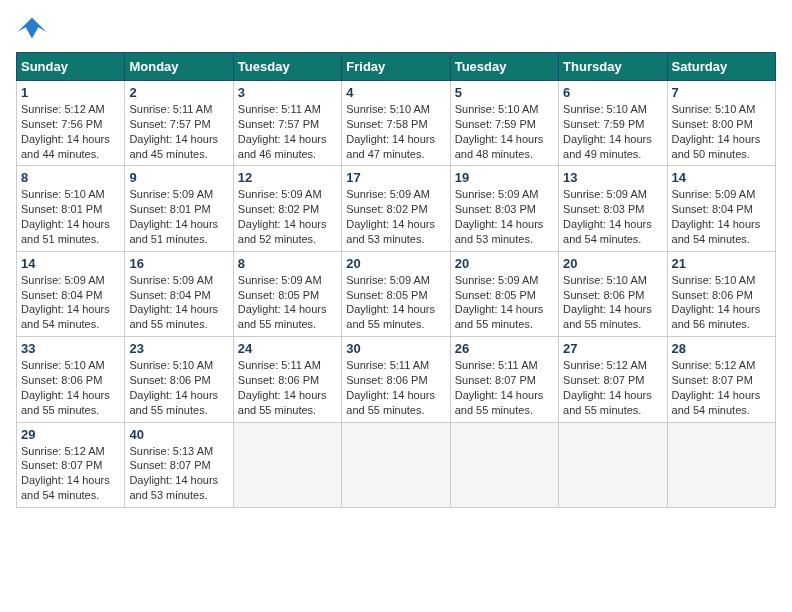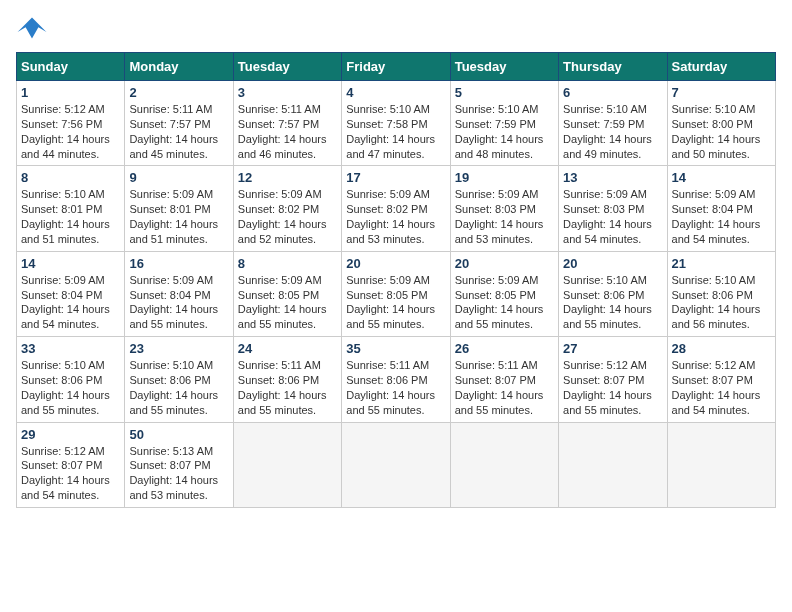--- a/index.html
+++ b/index.html
@@ -216,21 +216,21 @@
         </td>
         <td>
           <div class="day-num">23</div>
         <div class="day-info">Sunrise: 5:10 AM<br>Sunset: 8:06 PM<br>Daylight: 14 hours and 55 minutes.</div>
         </td>
         <td>
           <div class="day-num">24</div>
         <div class="day-info">Sunrise: 5:11 AM<br>Sunset: 8:06 PM<br>Daylight: 14 hours and 55 minutes.</div>
         </td>
         <td>
-          <div class="day-num">35</div>
+          <div class="day-num">30</div>
         <div class="day-info">Sunrise: 5:11 AM<br>Sunset: 8:06 PM<br>Daylight: 14 hours and 55 minutes.</div>
         </td>
         <td>
           <div class="day-num">26</div>
         <div class="day-info">Sunrise: 5:11 AM<br>Sunset: 8:07 PM<br>Daylight: 14 hours and 55 minutes.</div>
         </td>
         <td>
           <div class="day-num">27</div>
         <div class="day-info">Sunrise: 5:12 AM<br>Sunset: 8:07 PM<br>Daylight: 14 hours and 55 minutes.</div>
         </td>
@@ -238,21 +238,21 @@
           <div class="day-num">28</div>
         <div class="day-info">Sunrise: 5:12 AM<br>Sunset: 8:07 PM<br>Daylight: 14 hours and 54 minutes.</div>
         </td>
       </tr>
       <tr>
         <td>
           <div class="day-num">29</div>
         <div class="day-info">Sunrise: 5:12 AM<br>Sunset: 8:07 PM<br>Daylight: 14 hours and 54 minutes.</div>
         </td>
         <td>
-          <div class="day-num">50</div>
+          <div class="day-num">40</div>
         <div class="day-info">Sunrise: 5:13 AM<br>Sunset: 8:07 PM<br>Daylight: 14 hours and 53 minutes.</div>
         </td>
         <td class="empty"></td>
         <td class="empty"></td>
         <td class="empty"></td>
         <td class="empty"></td>
         <td class="empty"></td>
       </tr>
     </tbody>
 </table>

